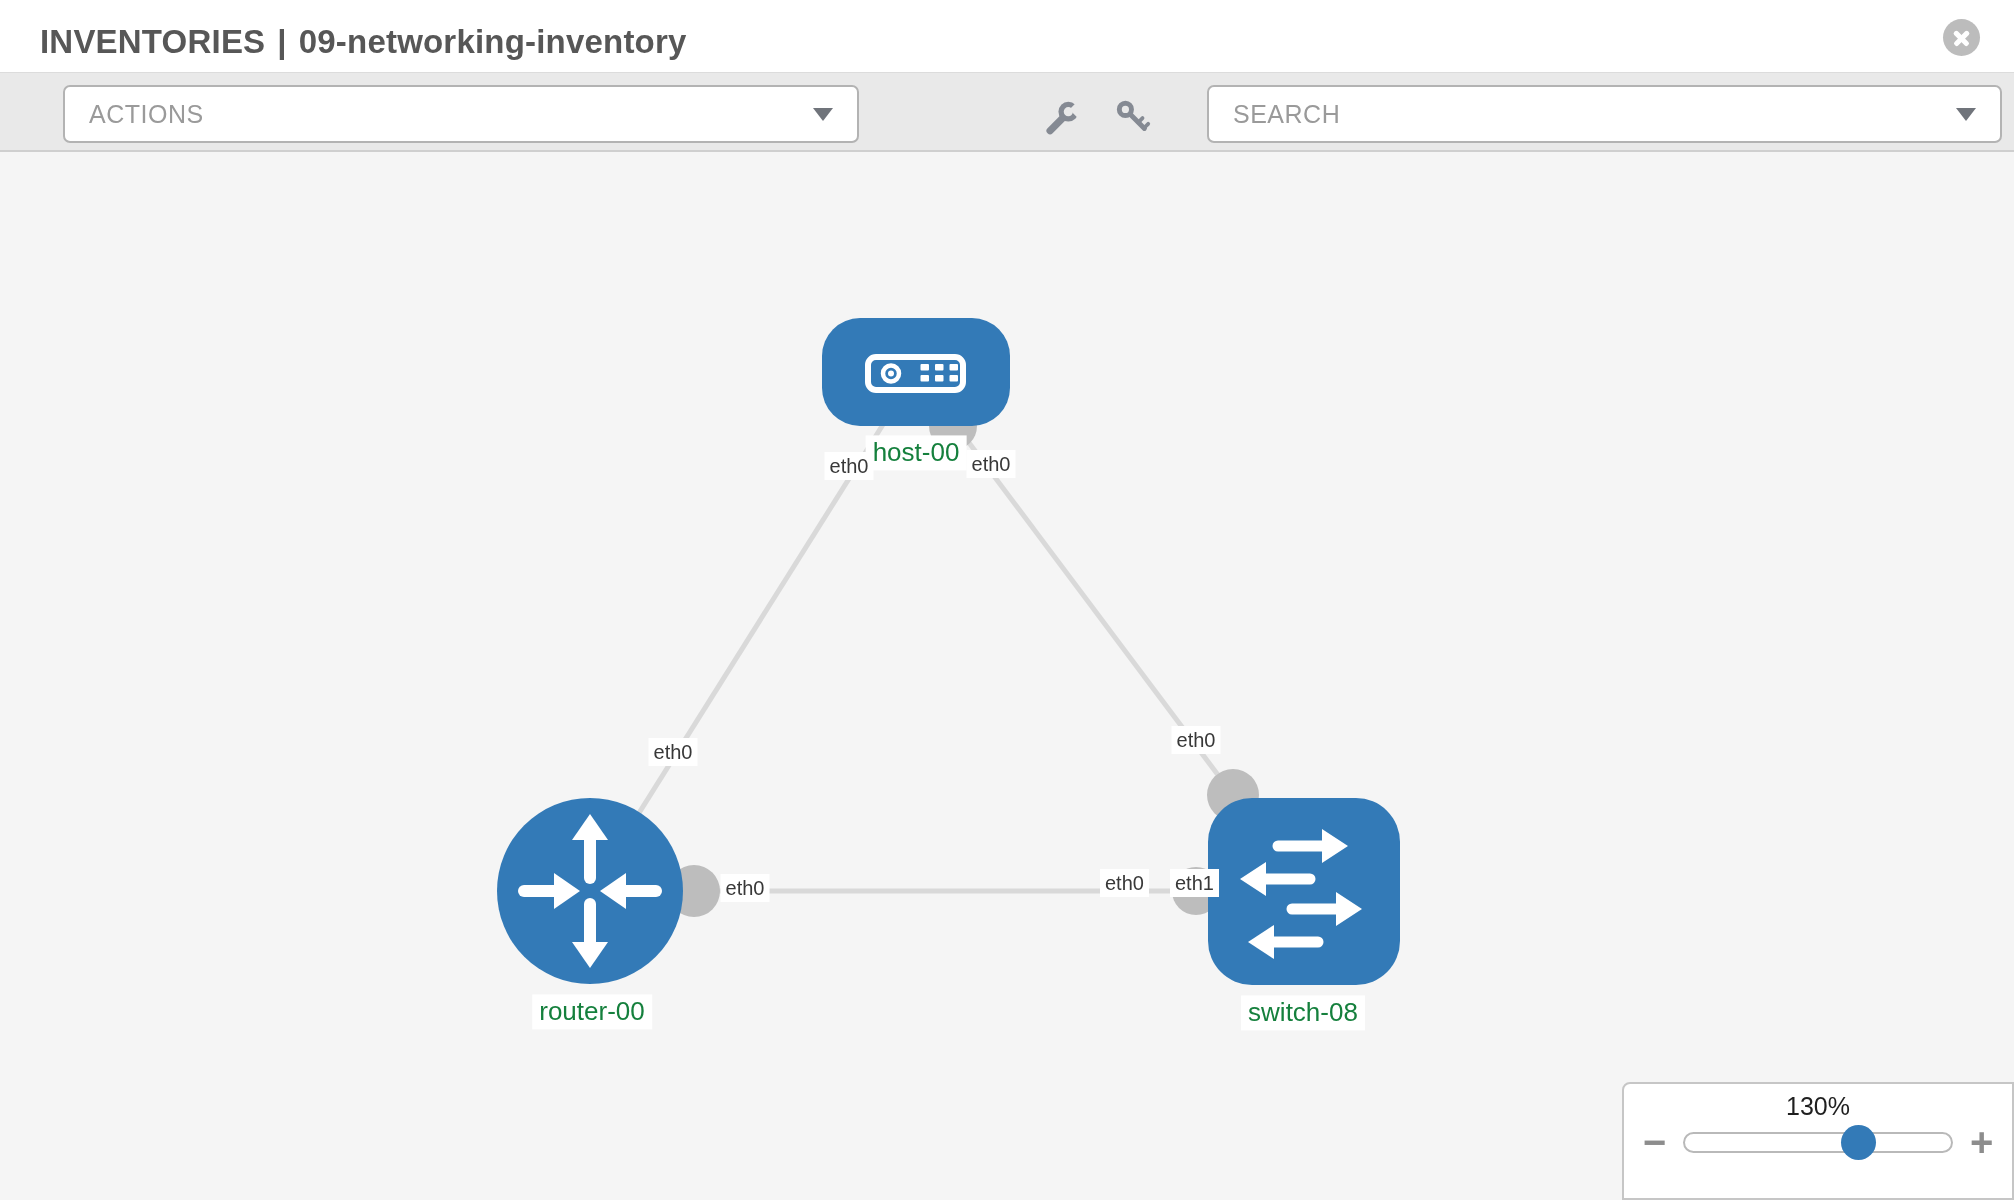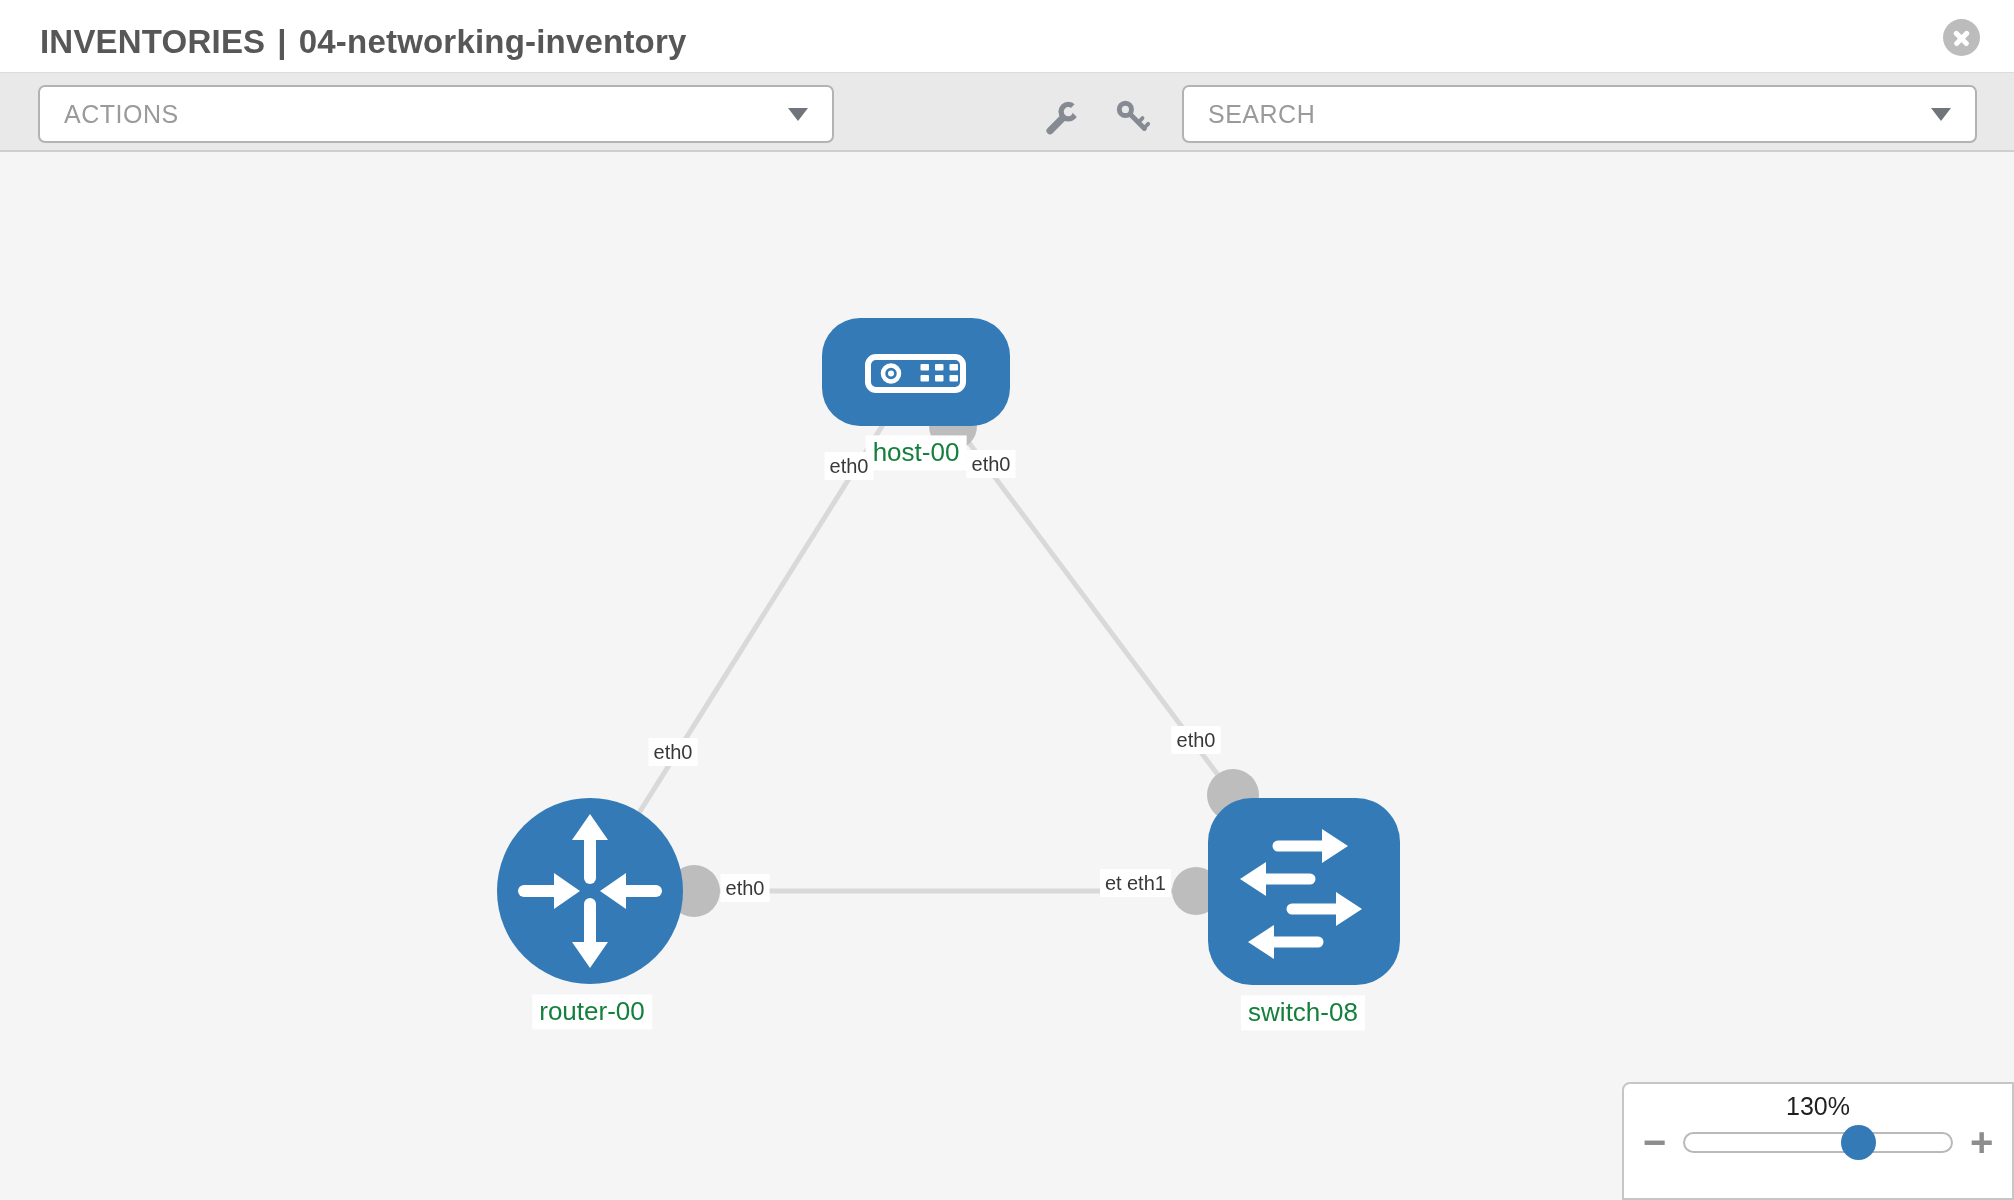--- a/index.html
+++ b/index.html
@@ -15,21 +15,21 @@
   .close-btn { position: absolute; left: 1943px; top: 19px; width: 37px; height: 37px; border-radius: 50%;
                background: #bcbcbc; cursor: pointer; }
   .close-btn .bar { position: absolute; left: 9px; top: 16.5px; width: 19px; height: 4.5px; background: #fff; border-radius: 2px; }
   .close-btn .bar.b1 { transform: rotate(45deg); }
   .close-btn .bar.b2 { transform: rotate(-45deg); }
 
   
   .toolbar { position: absolute; left: 0; top: 72px; width: 100%; height: 80px; background: #e9e9e9;
              border-top: 1px solid #dcdcdc; border-bottom: 2px solid #cfcfcf; }
   .select-box { position: absolute; top: 12px; height: 58px; background: #fff; border: 2px solid #b3b3b3;
-                border-radius: 7px; display: flex; align-items: center; cursor: pointer; }
+                border-radius: 7px; display: flex; align-items: center; cursor: pointer; margin-left: 25px; }
   .select-box .label { padding-left: 24px; font-size: 25px; color: #9a9a9a; letter-spacing: 0.5px; }
   .select-actions { left: 38px; width: 796px; }
   .select-search  { left: 1182px; width: 795px; }
   .caret { position: absolute; right: 24px; top: 50%; margin-top: -6px; width: 0; height: 0;
            border-left: 10px solid transparent; border-right: 10px solid transparent;
            border-top: 13px solid #70747b; }
   .icon-btn { position: absolute; top: 25px; width: 38px; height: 38px; cursor: pointer; color: #858a93; }
   .icon-wrench { left: 1044px; }
   .icon-key { left: 1114px; }
 
@@ -57,21 +57,21 @@
 </style>
 </head>
 <body>
 
 <div class="screen">
 
   <div class="header">
     <div class="title">
       <span>INVENTORIES</span>
       <span class="sep">|</span>
-      <span>04-networking-inventory</span>
+      <span>09-networking-inventory</span>
     </div>
     <div class="close-btn">
       <span class="bar b1"></span>
       <span class="bar b2"></span>
     </div>
   </div>
 
   <div class="toolbar">
     <div class="select-box select-actions">
       <span class="label">ACTIONS</span>
@@ -171,21 +171,21 @@
     <div class="dlabel node-label" style="left:916px; top:301px;">host-00</div>
     <div class="dlabel node-label" style="left:592px; top:860px;">router-00</div>
     <div class="dlabel node-label" style="left:1303px; top:861px;">switch-08</div>
 
     <div class="dlabel iface-label" style="left:849px;  top:314px;">eth0</div>
     <div class="dlabel iface-label" style="left:991px;  top:312px;">eth0</div>
     <div class="dlabel iface-label" style="left:673px;  top:600px;">eth0</div>
     <div class="dlabel iface-label" style="left:1196px; top:588px;">eth0</div>
     <div class="dlabel iface-label" style="left:745px;  top:736px;">eth0</div>
     <div class="dlabel iface-label anchor-left" style="left:1100px; top:731px;">eth0</div>
-    <div class="dlabel iface-label anchor-left" style="left:1122px; top:731px;">eth1</div>
+    <div class="dlabel iface-label anchor-left" style="left:1170px; top:731px;">eth1</div>
   </div>
 
   <div class="zoom-panel">
     <div class="zoom-value">130%</div>
     <div class="zoom-row">
       <span class="zoom-minus">−</span>
       <div class="zoom-track">
         <div class="zoom-handle"></div>
       </div>
       <span class="zoom-plus">+</span>

